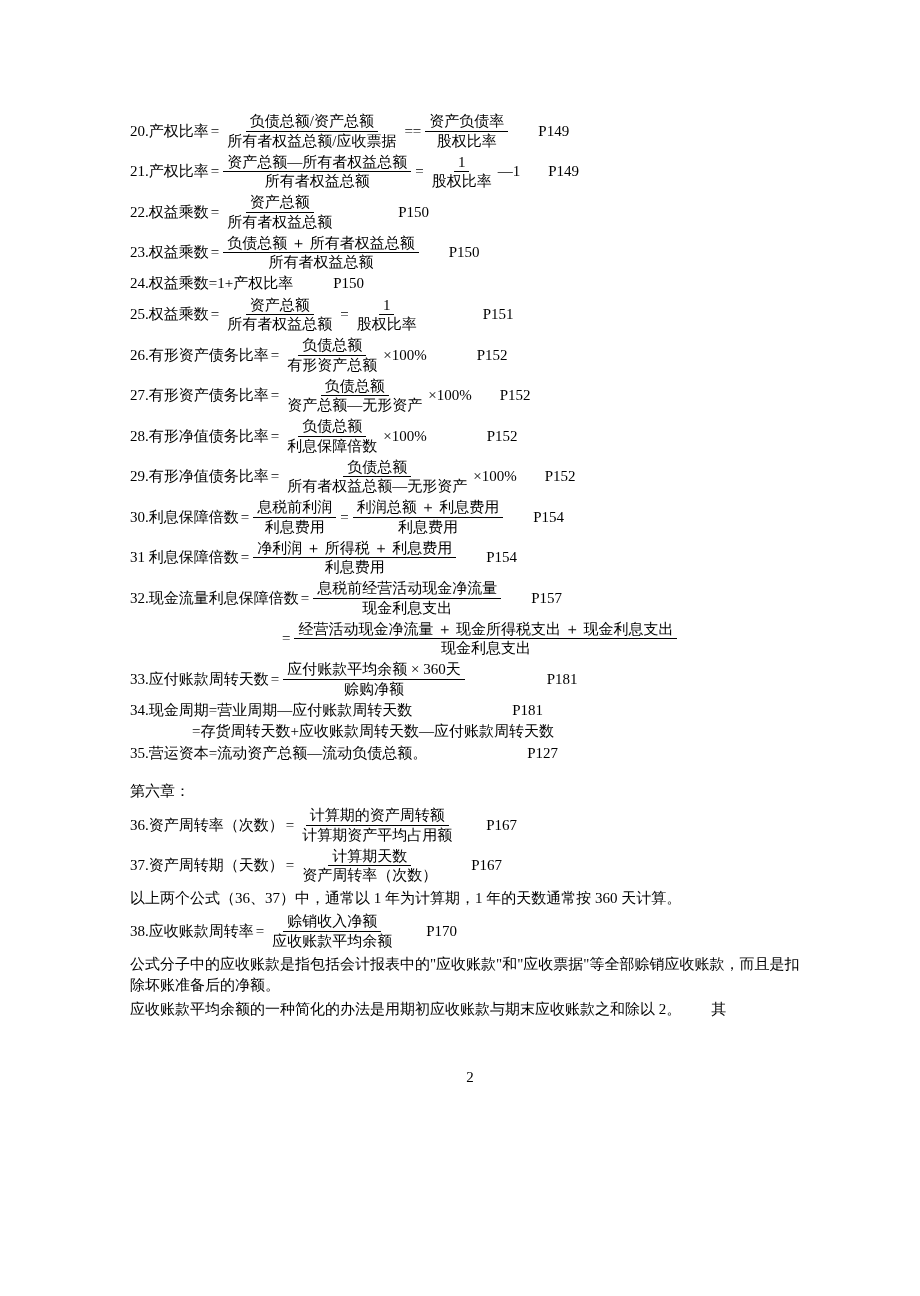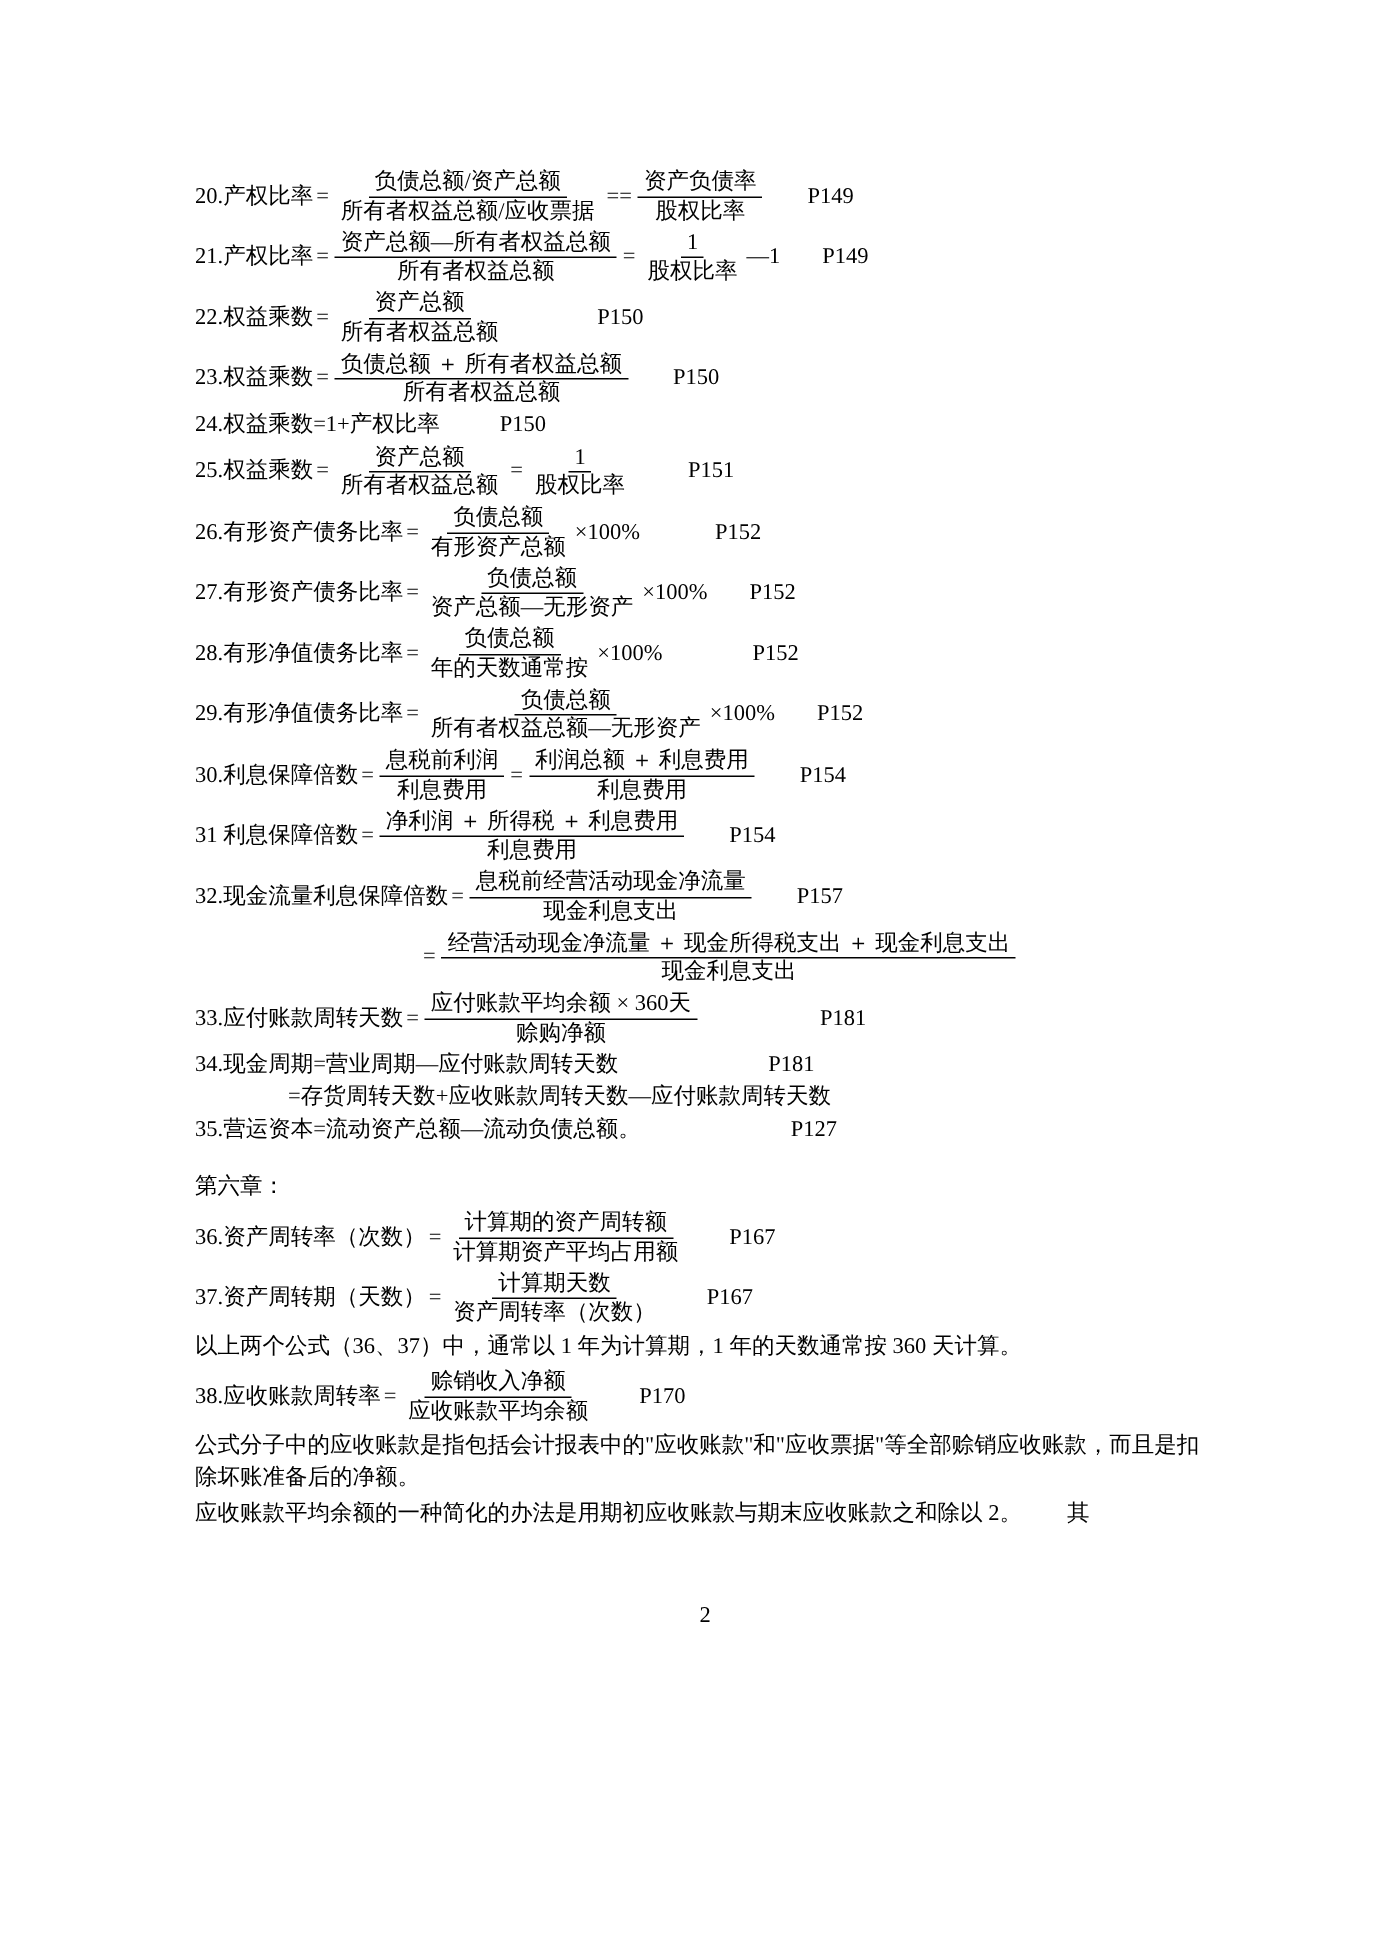--- a/index.html
+++ b/index.html
@@ -128,21 +128,21 @@
       <span class="eq">=</span>
     <span class="frac">
       <span class="num">资产总额</span>
       <span class="den">所有者权益总额</span>
     </span>
     <span class="eq">=</span>
     <span class="frac">
       <span class="num">1</span>
       <span class="den">股权比率</span>
     </span>
-    <span class="pref" style="margin-left:36px">P151</span>
+    <span class="pref" style="margin-left:60px">P151</span>
   </div>
 
   <div class="row">
     <span>26.有形资产债务比率</span>
       <span class="eq">=</span>
     <span class="frac">
       <span class="num">负债总额</span>
       <span class="den">有形资产总额</span>
     </span>
     <span>×100%</span>
@@ -158,21 +158,21 @@
     </span>
     <span>×100%</span>
     <span class="pref">P152</span>
   </div>
 
   <div class="row">
     <span>28.有形净值债务比率</span>
       <span class="eq">=</span>
     <span class="frac">
       <span class="num">负债总额</span>
-      <span class="den">年的天数通常按</span>
+      <span class="den">利息保障倍数</span>
     </span>
     <span>×100%</span>
     <span class="pref" style="margin-left:60px">P152</span>
   </div>
 
   <div class="row">
     <span>29.有形净值债务比率</span>
       <span class="eq">=</span>
     <span class="frac">
       <span class="num">负债总额</span>

